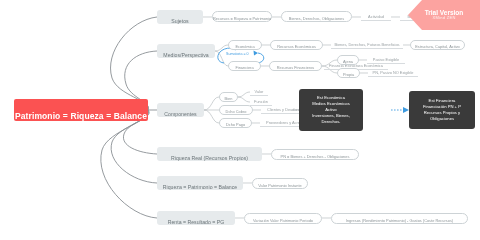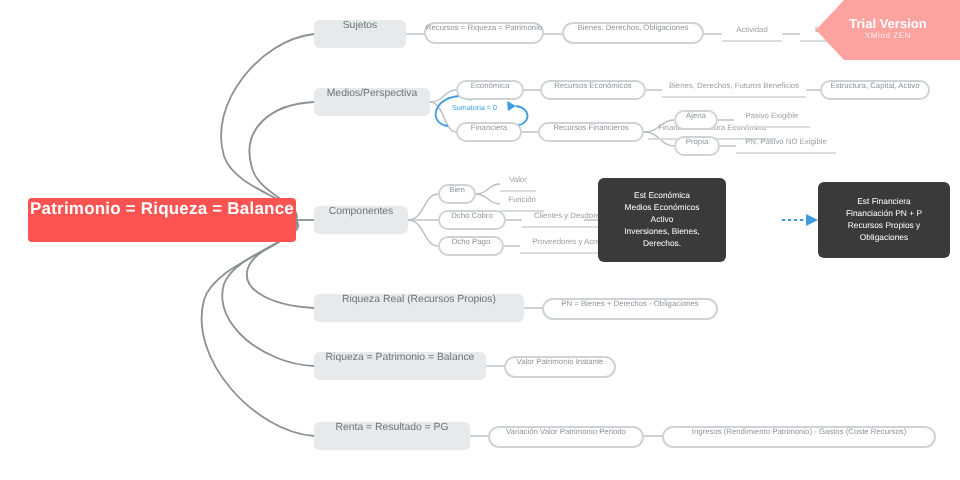--- a/index.html
+++ b/index.html
@@ -5,21 +5,21 @@
   html,body{margin:0;padding:0;}
   body{
     width:480px;height:238px;overflow:hidden;background:#ffffff;
     font-family:"Liberation Sans","DejaVu Sans",sans-serif;
     position:relative;
   }
   #canvas{position:absolute;inset:0;}
   svg.links{position:absolute;left:0;top:0;width:480px;height:238px;overflow:visible;pointer-events:none;}
 
   
-  .node{position:absolute;box-sizing:border-box;display:flex;align-items:flex-start;justify-content:center;text-align:center;}
+  .node{position:absolute;box-sizing:border-box;display:flex;align-items:flex-end;justify-content:center;text-align:center;}
 
   .root{
     background:#FB5252;color:#ffffff;border-radius:2px;
     font-size:8.5px;font-weight:bold;letter-spacing:.1px;
     padding:0 6px;white-space:nowrap;
   }
 
   .lvl1{
     background:#E6EAEC;color:#6a7478;border-radius:3px;
     font-size:5.2px;white-space:nowrap;padding:0 5px;

